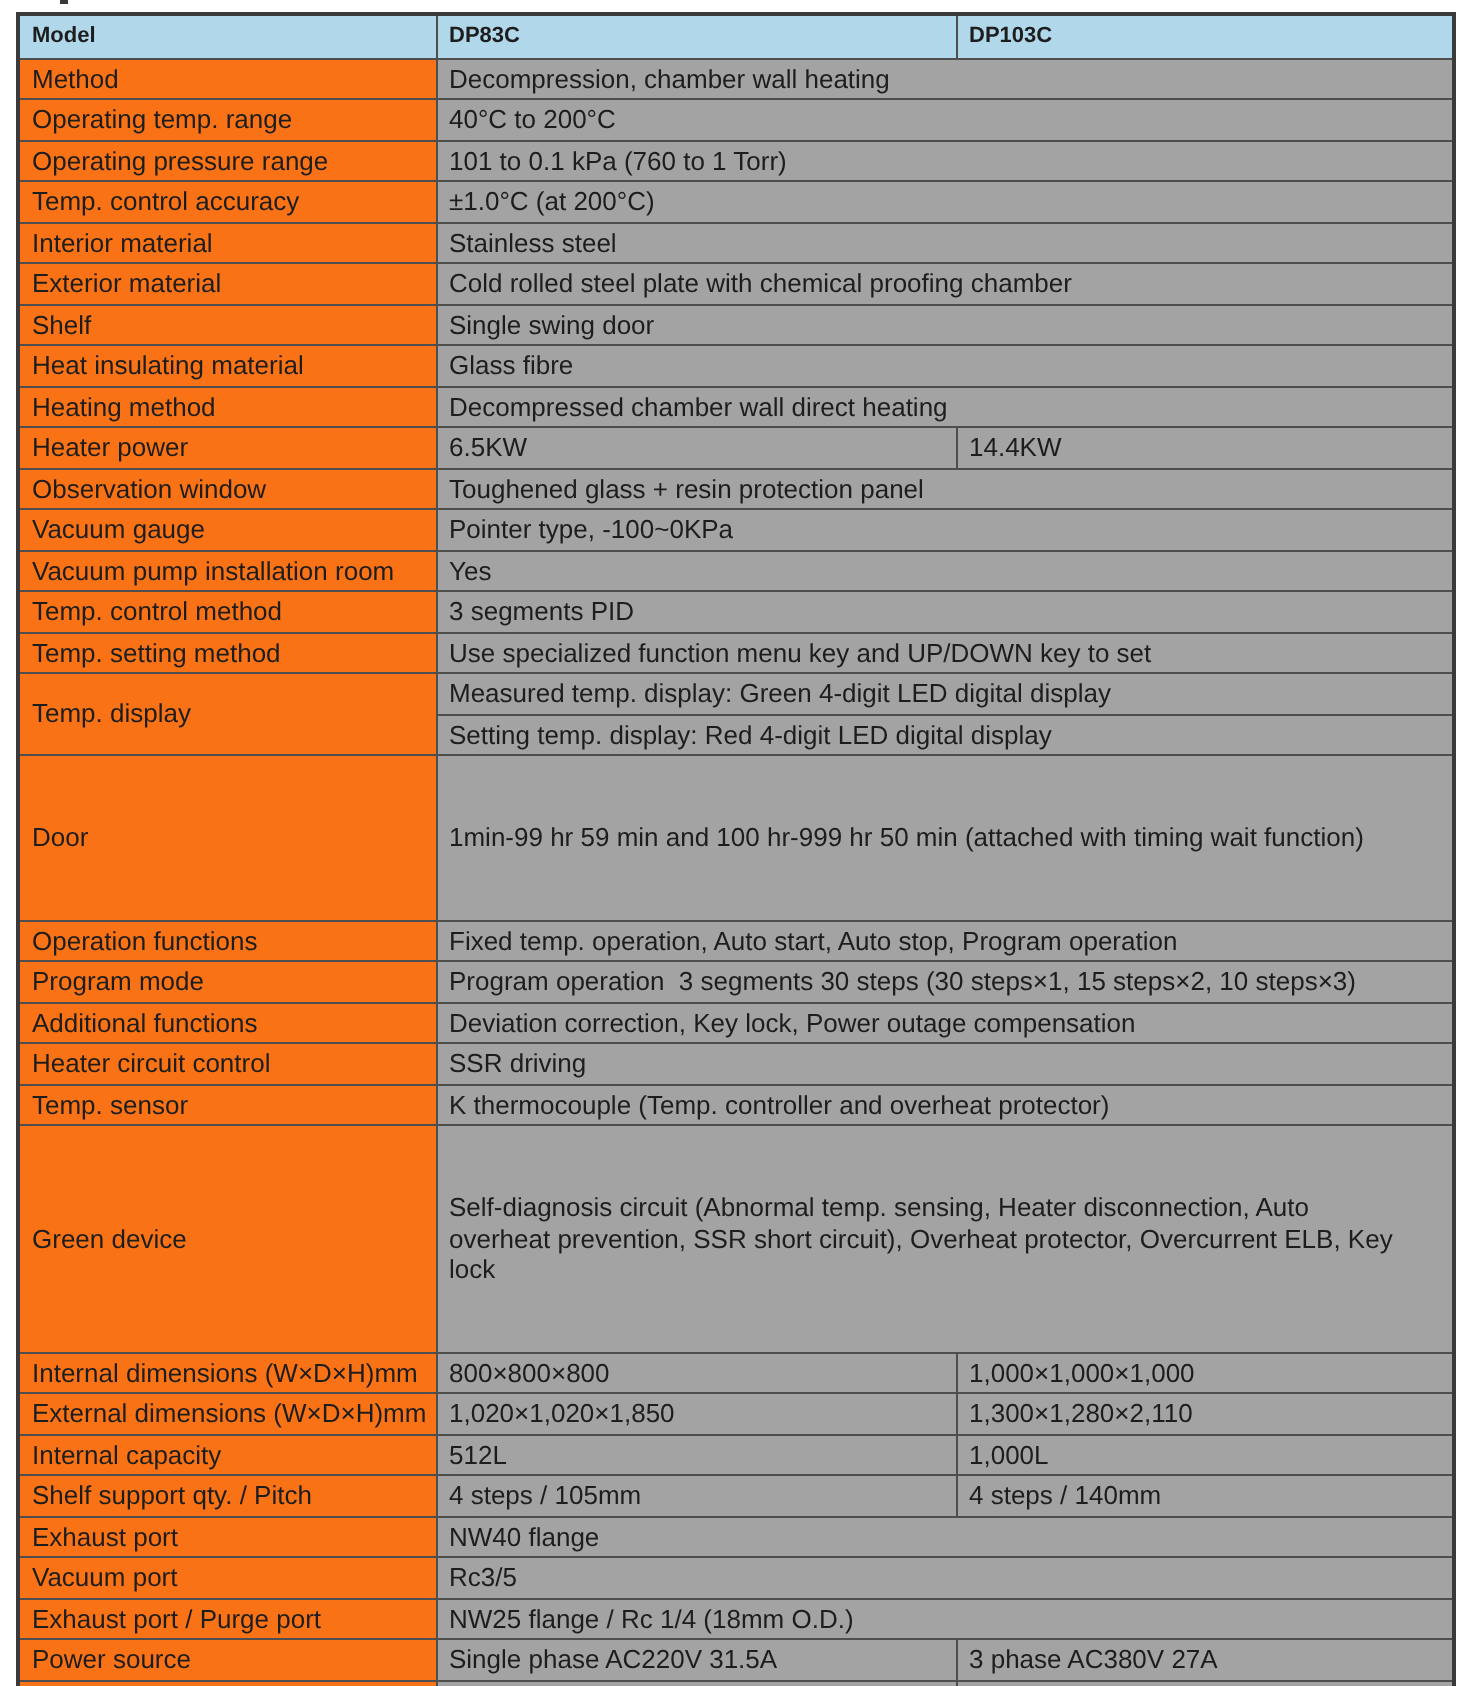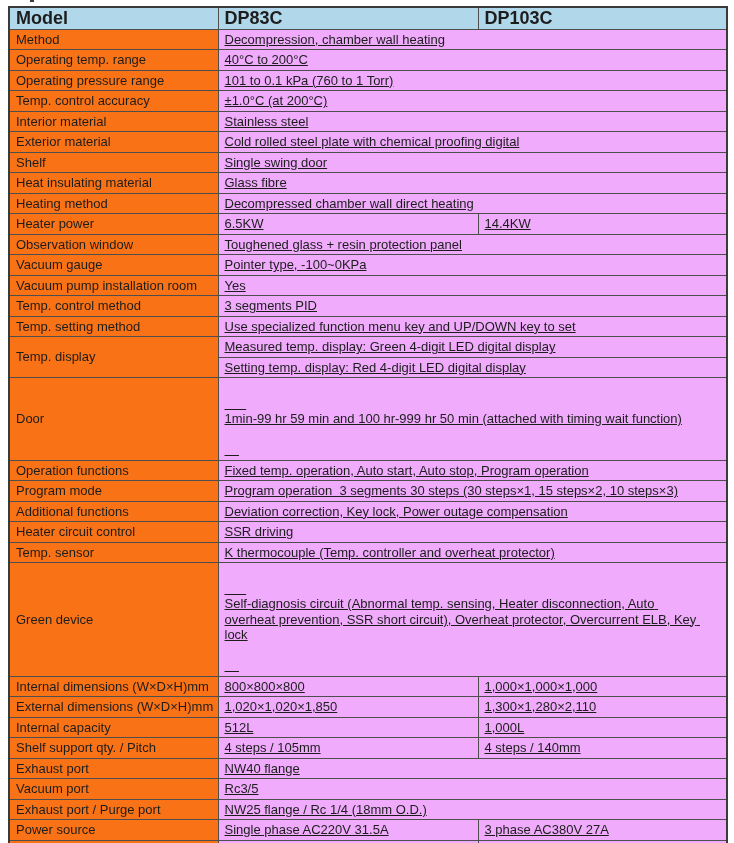--- a/index.html
+++ b/index.html
@@ -25,25 +25,25 @@
     padding:2px 4px 2px 6px;
     line-height:15.5px;
     vertical-align:middle;
     text-align:left;
     white-space:pre-wrap;
     word-wrap:break-word;
     overflow:hidden;
   }
   th{
     background:#b0d8ea;
-    font-size:18px;
+    font-size:11px;
     font-weight:bold;
   }
   td.lbl{background:#f97316;}
-  td.val{background:#f0abfc;text-decoration:underline;}
+  td.val{background:#a3a3a3;}
   tr.hdr{height:22px;}
   tr.r{height:20px;}
   tr.r2{height:37px;}
   tr.r3{height:55px;}
   .wrapnarrow{max-width:476px;}
 </style>
 </head>
 <body>
 
 <div class="remnant"></div>
@@ -77,21 +77,21 @@
   <tr class="r">
     <td class="lbl">Temp. control accuracy</td>
     <td class="val" colspan="2">±1.0°C (at 200°C)</td>
   </tr>
   <tr class="r">
     <td class="lbl">Interior material</td>
     <td class="val" colspan="2">Stainless steel</td>
   </tr>
   <tr class="r">
     <td class="lbl">Exterior material</td>
-    <td class="val" colspan="2">Cold rolled steel plate with chemical proofing digital</td>
+    <td class="val" colspan="2">Cold rolled steel plate with chemical proofing chamber</td>
   </tr>
   <tr class="r">
     <td class="lbl">Shelf</td>
     <td class="val" colspan="2">Single swing door</td>
   </tr>
   <tr class="r">
     <td class="lbl">Heat insulating material</td>
     <td class="val" colspan="2">Glass fibre</td>
   </tr>
   <tr class="r">

